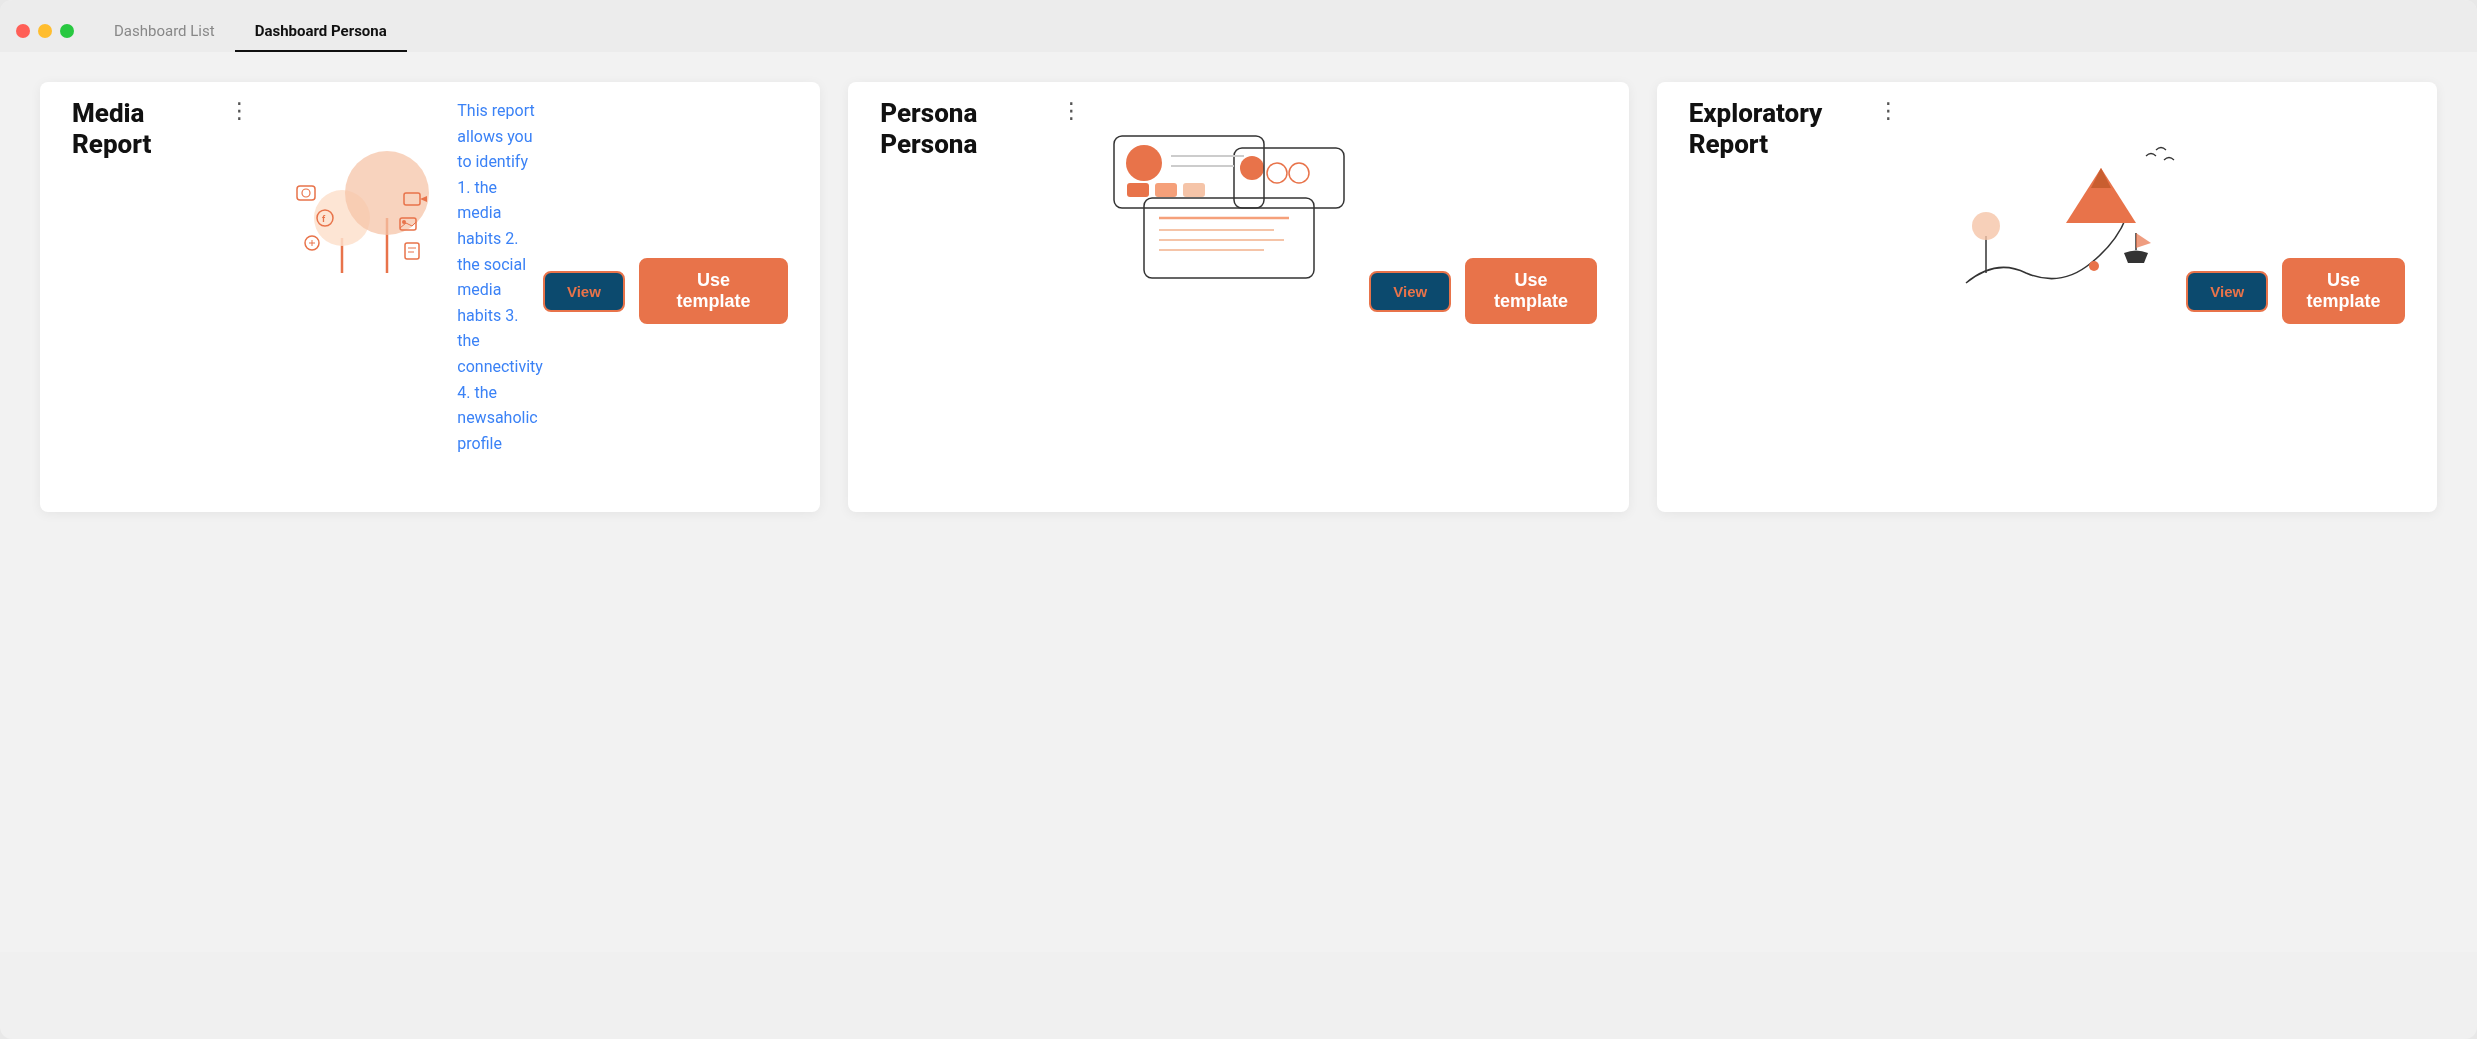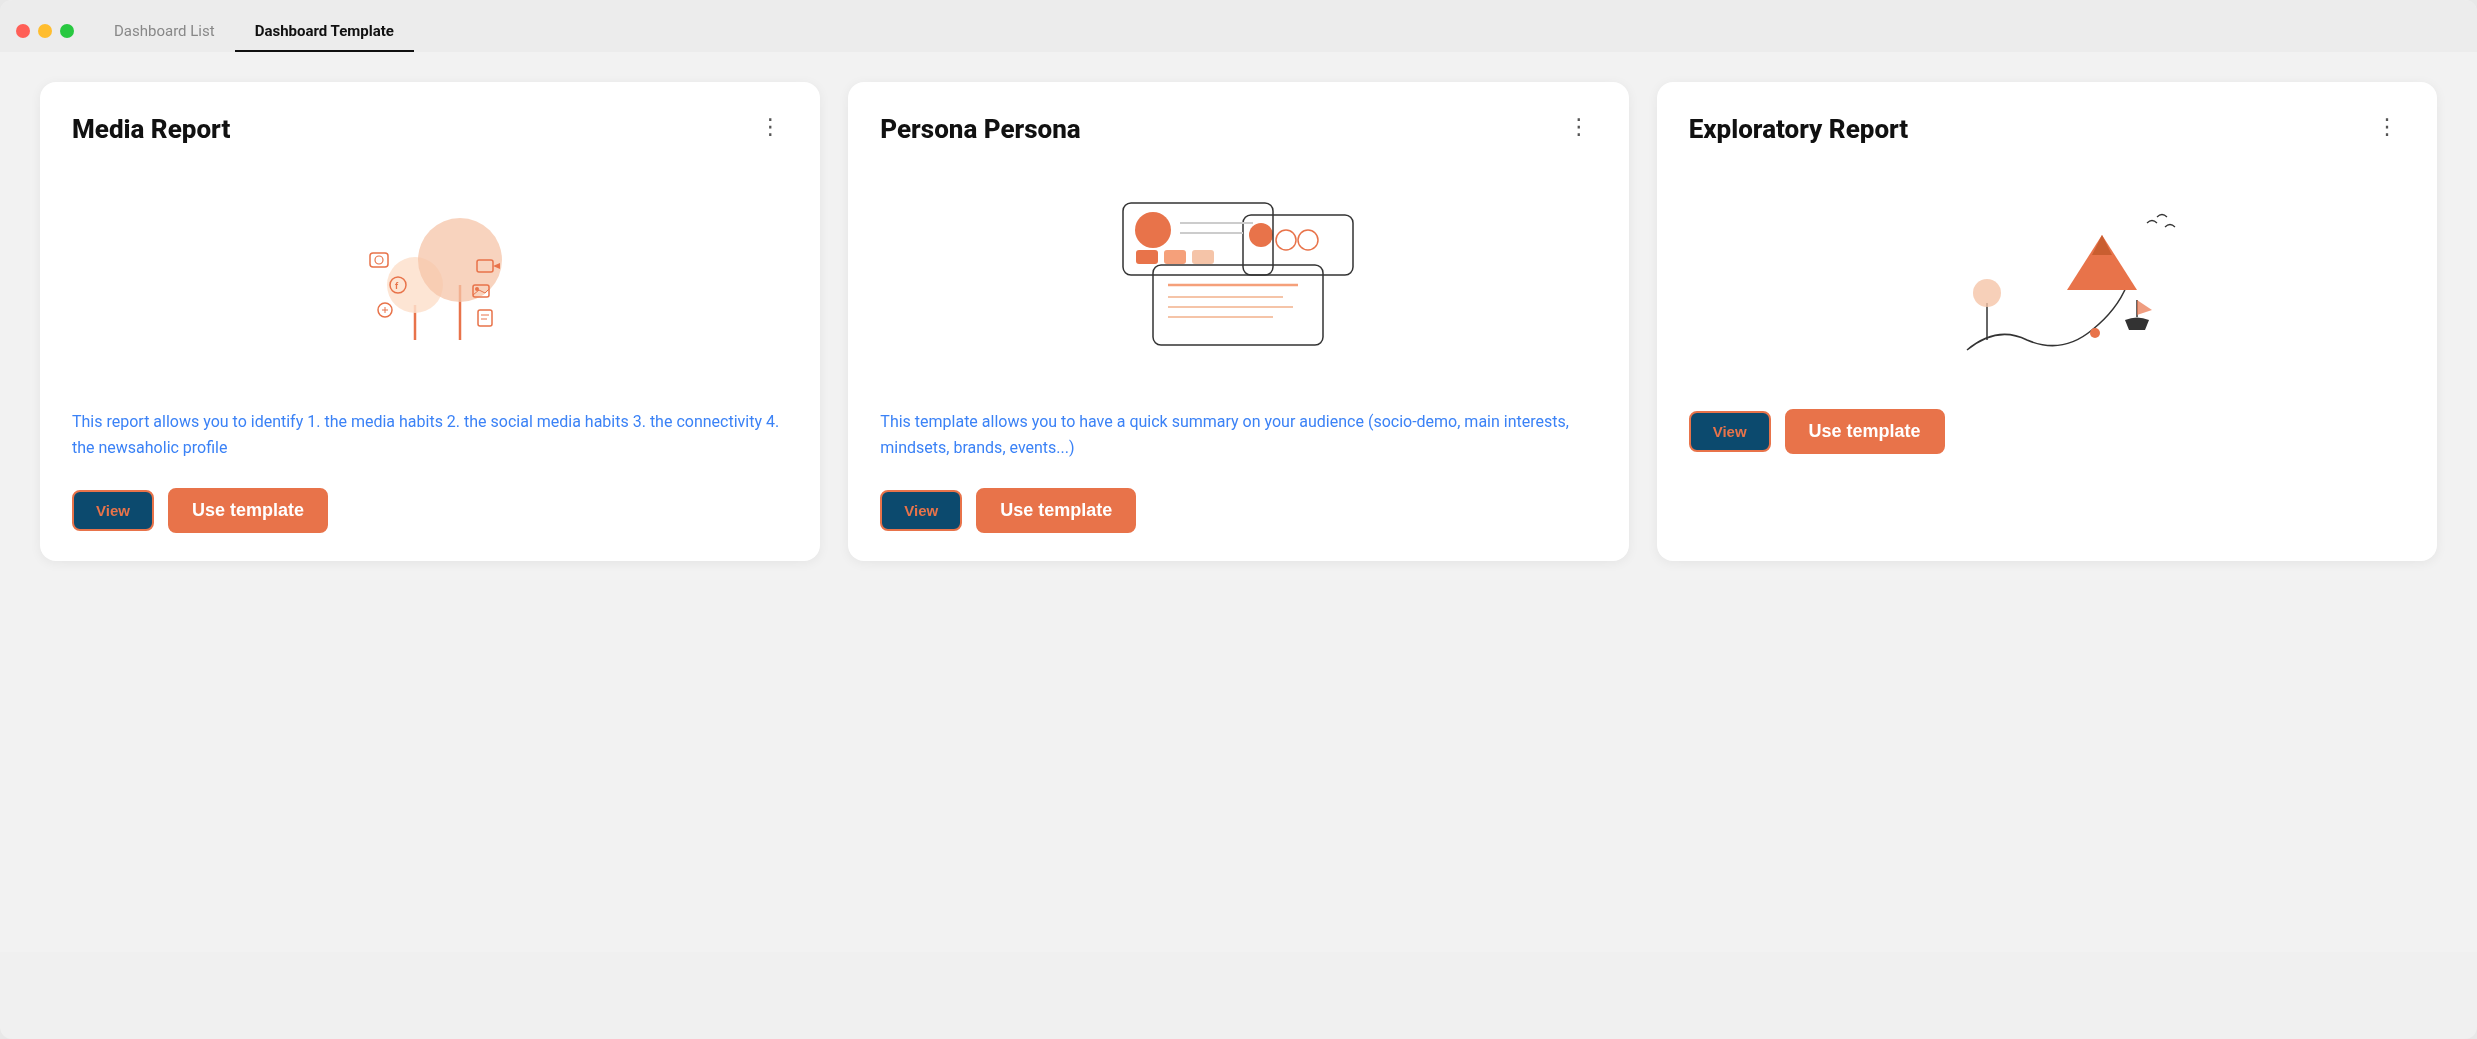--- a/index.html
+++ b/index.html
@@ -72,25 +72,25 @@
     }
 
     .cards-grid {
       display: grid;
       grid-template-columns: repeat(3, 1fr);
       gap: 28px;
     }
 
     .card {
       background: #fff;
-      border-radius: 16px;
-      padding: 32px 32px 28px;
+      border-radius: 8px;
+      padding: 16px 32px 28px;
       box-shadow: 0 2px 12px rgba(0,0,0,0.06);
       display: flex;
-      flex-direction: column;
+      flex-direction: row;
       position: relative;
     }
 
     .card-header {
       display: flex;
       justify-content: space-between;
       align-items: flex-start;
       margin-bottom: 20px;
     }
 
@@ -162,21 +162,21 @@
 <div class="window-chrome">
 
   <div class="title-bar">
     <div class="traffic-lights">
       <div class="traffic-light red"></div>
       <div class="traffic-light yellow"></div>
       <div class="traffic-light green"></div>
     </div>
     <div class="tabs-bar">
       <div class="tab">Dashboard List</div>
-      <div class="tab active">Dashboard Template</div>
+      <div class="tab active">Dashboard Persona</div>
     </div>
   </div>
 
   <div class="content-area">
     <div class="cards-grid">
 
       <div class="card">
         <div class="card-header">
           <h2 class="card-title">Media Report</h2>
           <button class="more-menu-btn">⋮</button>
@@ -248,21 +248,20 @@
             <circle cx="55" cy="45" r="18" fill="#e8734a"></circle>
 
             <line x1="82" y1="38" x2="155" y2="38" stroke="#ccc" stroke-width="2"></line>
             <line x1="82" y1="48" x2="145" y2="48" stroke="#ccc" stroke-width="2"></line>
 
             <rect x="38" y="65" width="22" height="14" rx="3" fill="#e8734a"></rect>
             <rect x="66" y="65" width="22" height="14" rx="3" fill="#f5a07a"></rect>
             <rect x="94" y="65" width="22" height="14" rx="3" fill="#f5c4a8"></rect>
           </svg>
         </div>
-        <p class="card-description">This template allows you to have a quick summary on your audience (socio-demo, main interests, mindsets, brands, events...)</p>
         <div class="card-actions">
           <button class="btn-view">View</button>
           <button class="btn-use-template">Use template</button>
         </div>
       </div>
 
       <div class="card">
         <div class="card-header">
           <h2 class="card-title">Exploratory Report</h2>
           <button class="more-menu-btn">⋮</button>

